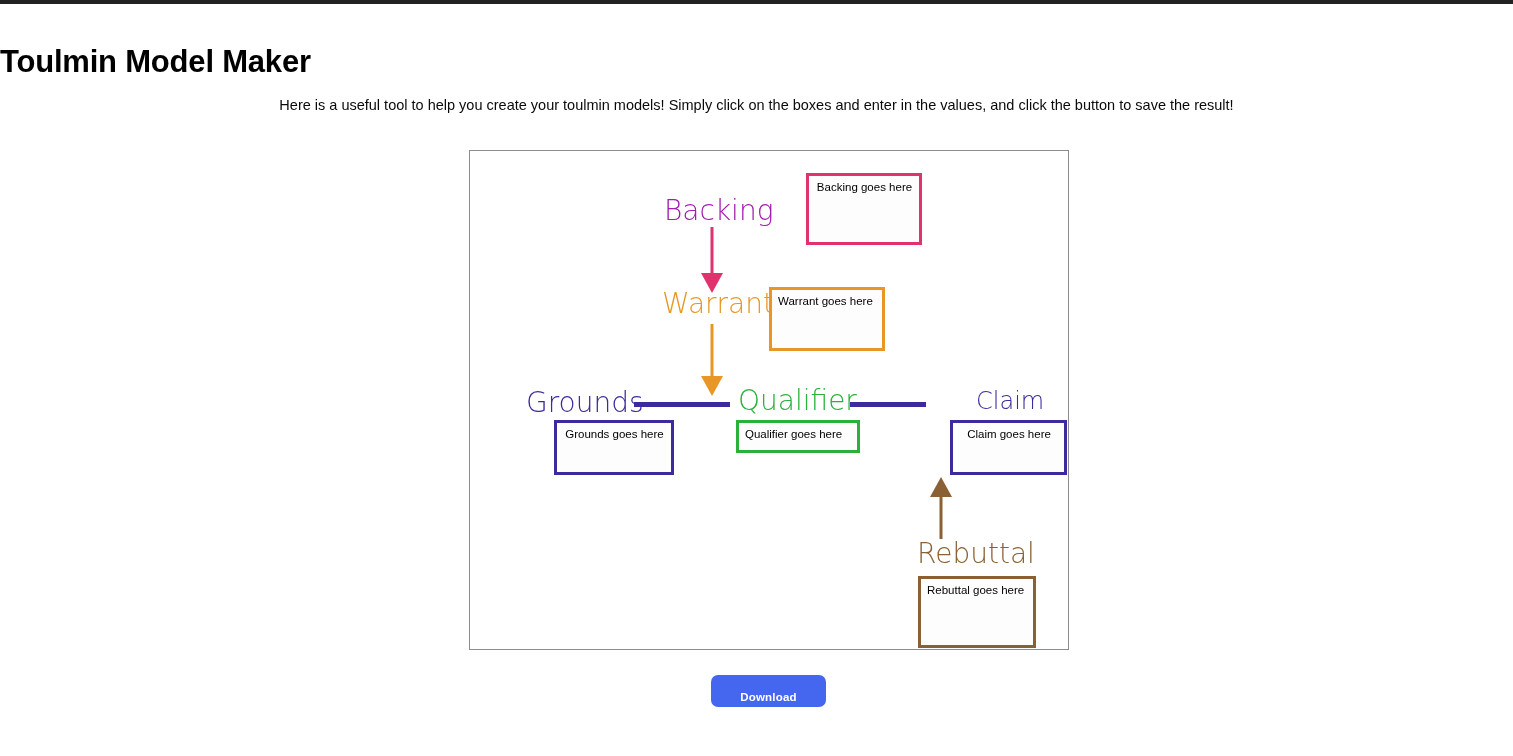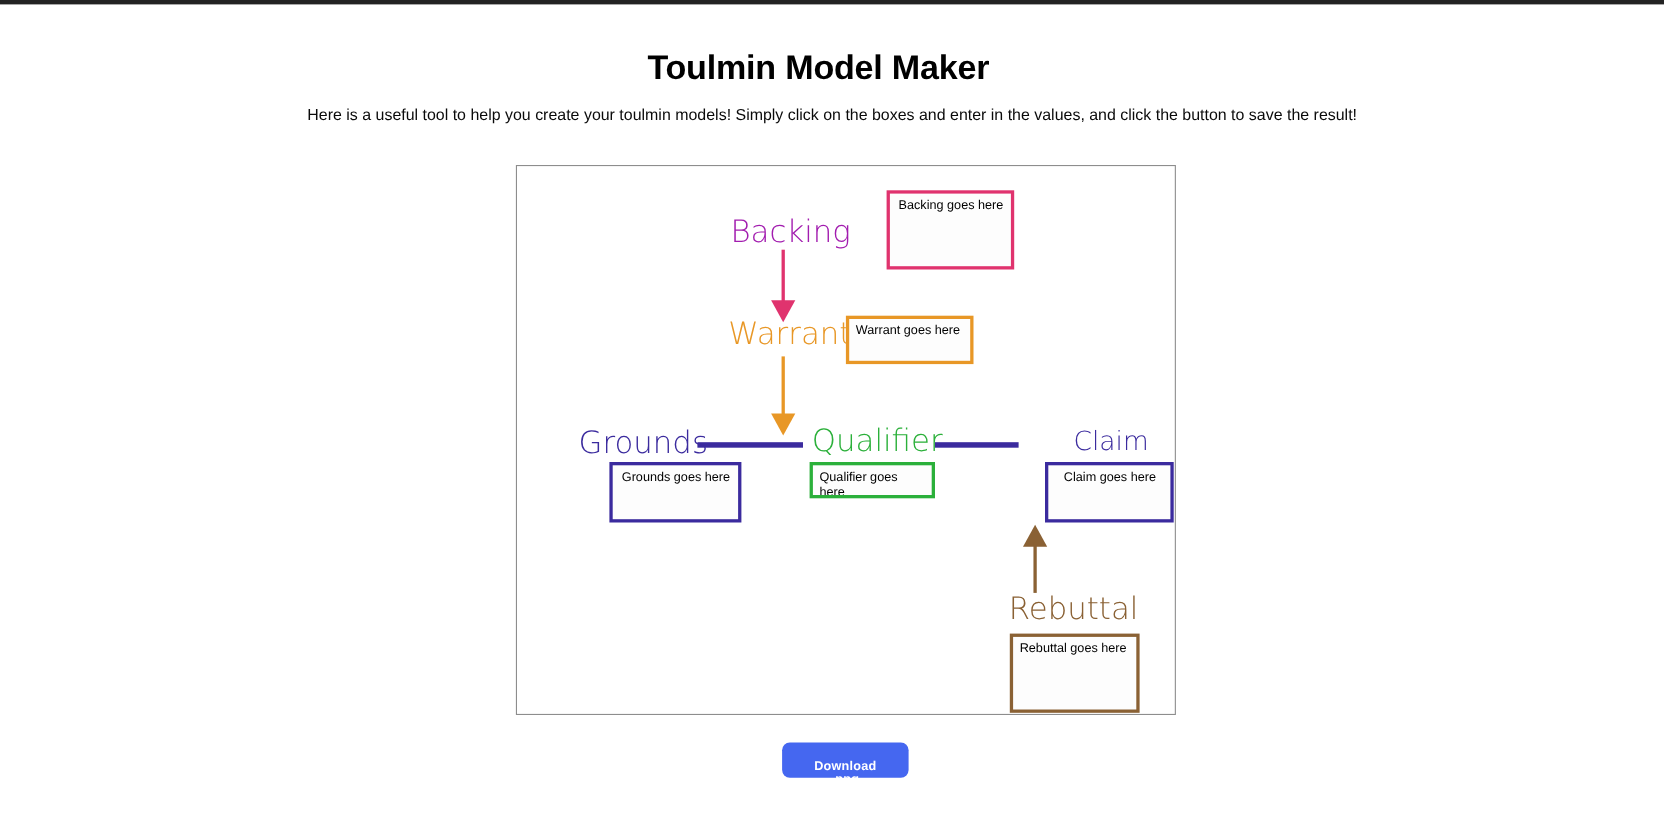--- a/index.html
+++ b/index.html
@@ -25,21 +25,21 @@
     width: 1513px;
     height: 4px;
     background: #232323;
   }
 
   .page-title {
     position: absolute;
     top: 22px;
     left: 0;
     width: 1488px;
-    text-align: center;
+    text-align: left;
     font-size: 31px;
     font-weight: bold;
     letter-spacing: -0.2px;
     color: #000000;
     line-height: 38px;
   }
 
   .page-desc {
     position: absolute;
     top: 80px;
@@ -143,38 +143,38 @@
 
   <textarea class="box center" style="left: 299px; top: 22px; width: 116px; height: 72px; border: 3px solid rgb(224, 51, 110);">Backing goes here</textarea>
 
   <div class="arrow-v" style="left:230px; top:76px; width:24px; height:66px;">
     <div class="stem" style="top:0; height:50px; background:#E0336E;"></div>
     <div class="head" style="top:46px; border-top:20px solid #E0336E;"></div>
   </div>
 
   <div class="lbl" style="left:192px; top:139px; font-size:28px; color:#E89726;">Warrant</div>
 
-  <textarea class="box left" style="left: 299px; top: 136px; width: 116px; height: 44px; border: 3px solid rgb(232, 151, 38);">Warrant goes here</textarea>
+  <textarea class="box left" style="left: 299px; top: 136px; width: 116px; height: 64px; border: 3px solid rgb(232, 151, 38);">Warrant goes here</textarea>
 
   <div class="arrow-v" style="left:230px; top:173px; width:24px; height:70px;">
     <div class="stem" style="top:0; height:56px; background:#E89726;"></div>
     <div class="head" style="top:52px; border-top:20px solid #E89726;"></div>
   </div>
 
   <div class="hline" style="left:164px; top:251px; width:96px; background:#3B2B9E;"></div>
 
   <div class="hline" style="left:380px; top:251px; width:76px; background:#3B2B9E;"></div>
 
   <div class="lbl" style="left:56px; top:238px; font-size:28px; color:#3B2B9E;">Grounds</div>
 
   <textarea class="box center" style="left: 47px; top: 269px; width: 120px; height: 55px; border: 3px solid rgb(59, 43, 158);">Grounds goes here</textarea>
 
   <div class="lbl" style="left:268px; top:236px; font-size:28px; color:#2BB03A;">Qualifier</div>
 
-  <textarea class="box left" style="left: 266px; top: 269px; width: 114px; height: 33px; border: 3px solid rgb(43, 176, 58);">Qualifier goes here</textarea>
+  <textarea class="box left" style="left: 266px; top: 269px; width: 124px; height: 33px; border: 3px solid rgb(43, 176, 58);">Qualifier goes here</textarea>
 
   <div class="lbl" style="left:462px; top:238px; font-size:24px; color:#3B2B9E;margin-left:44px;">Claim</div>
 
   <textarea class="box center" style="left: 443px; top: 269px; width: 117px; height: 55px; border: 3px solid rgb(59, 43, 158);">Claim goes here</textarea>
 
   <div class="arrow-v" style="left:459px; top:326px; width:24px; height:62px;">
     <div class="head" style="top:0; border-bottom:20px solid #8A6134;"></div>
     <div class="stem" style="top:16px; height:46px; background:#8A6134;"></div>
   </div>
 

